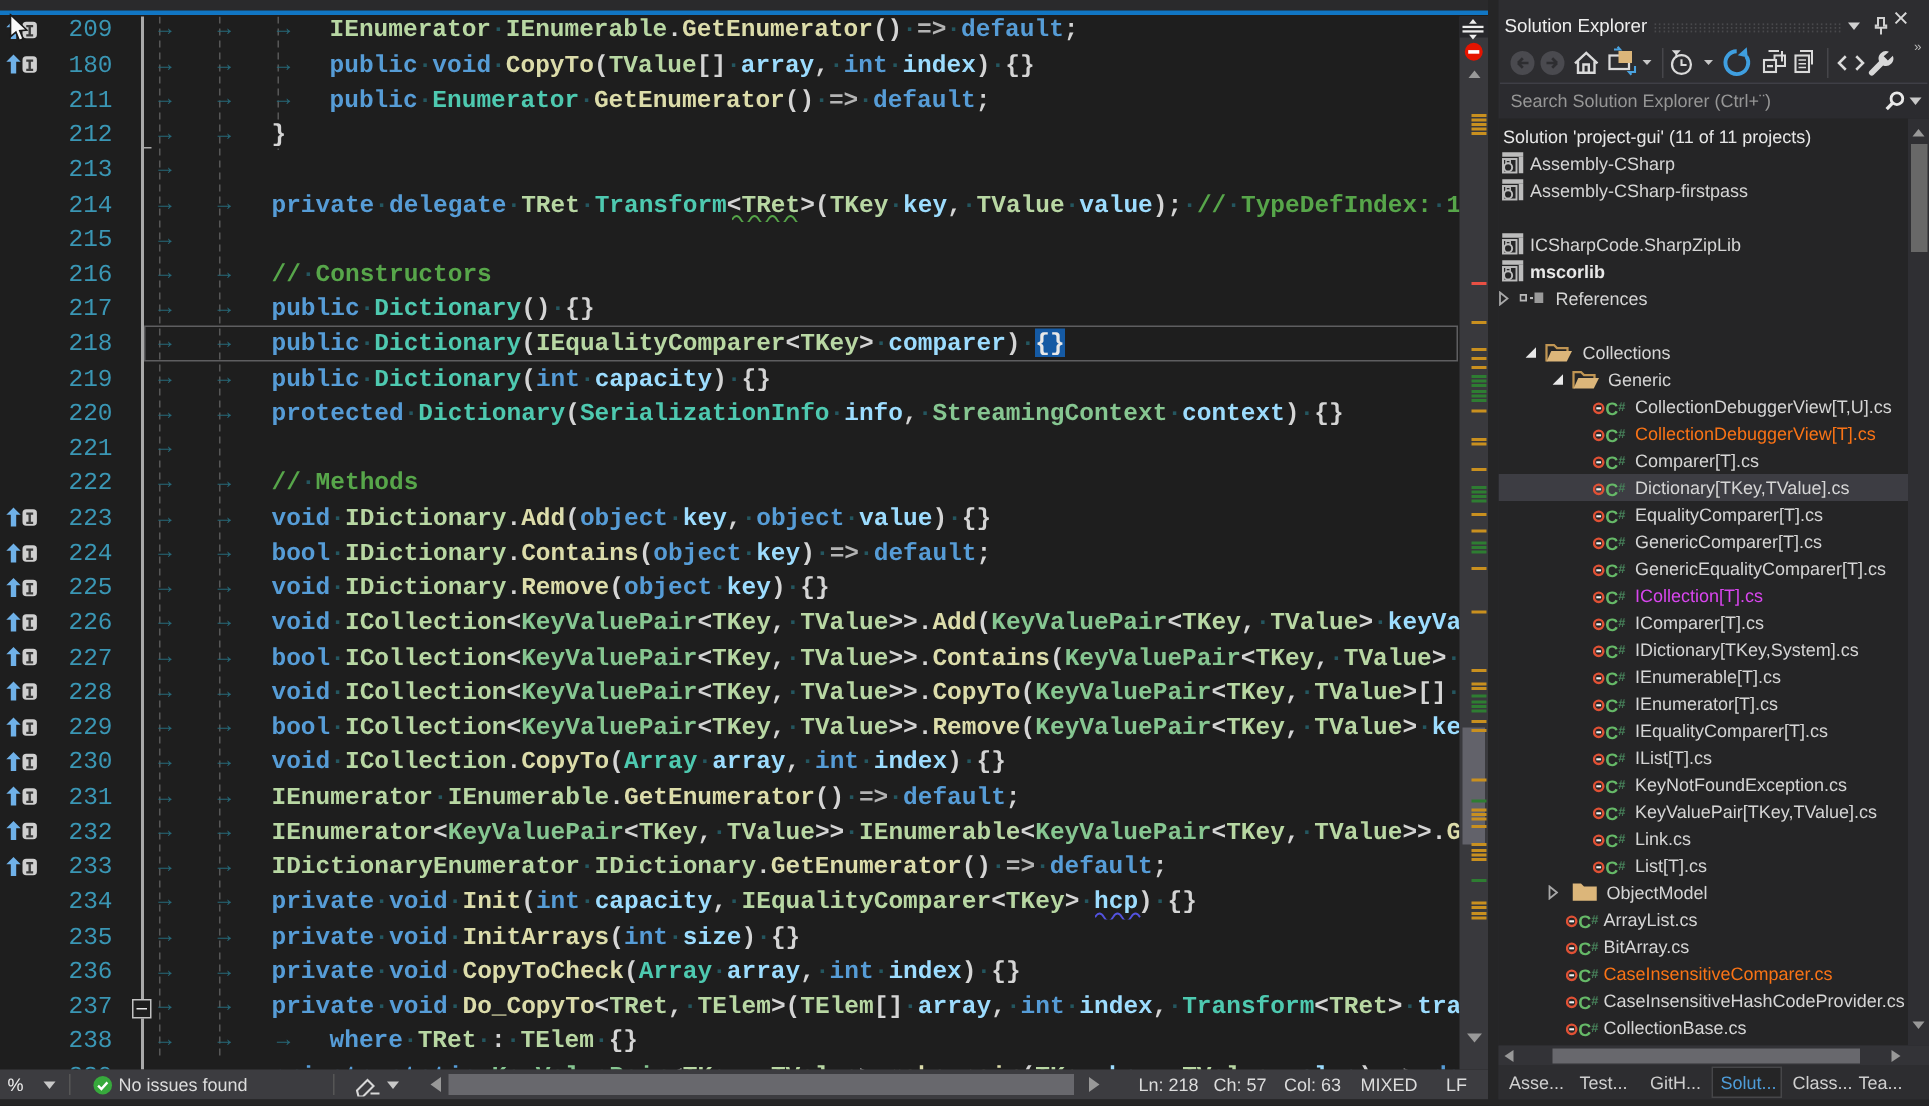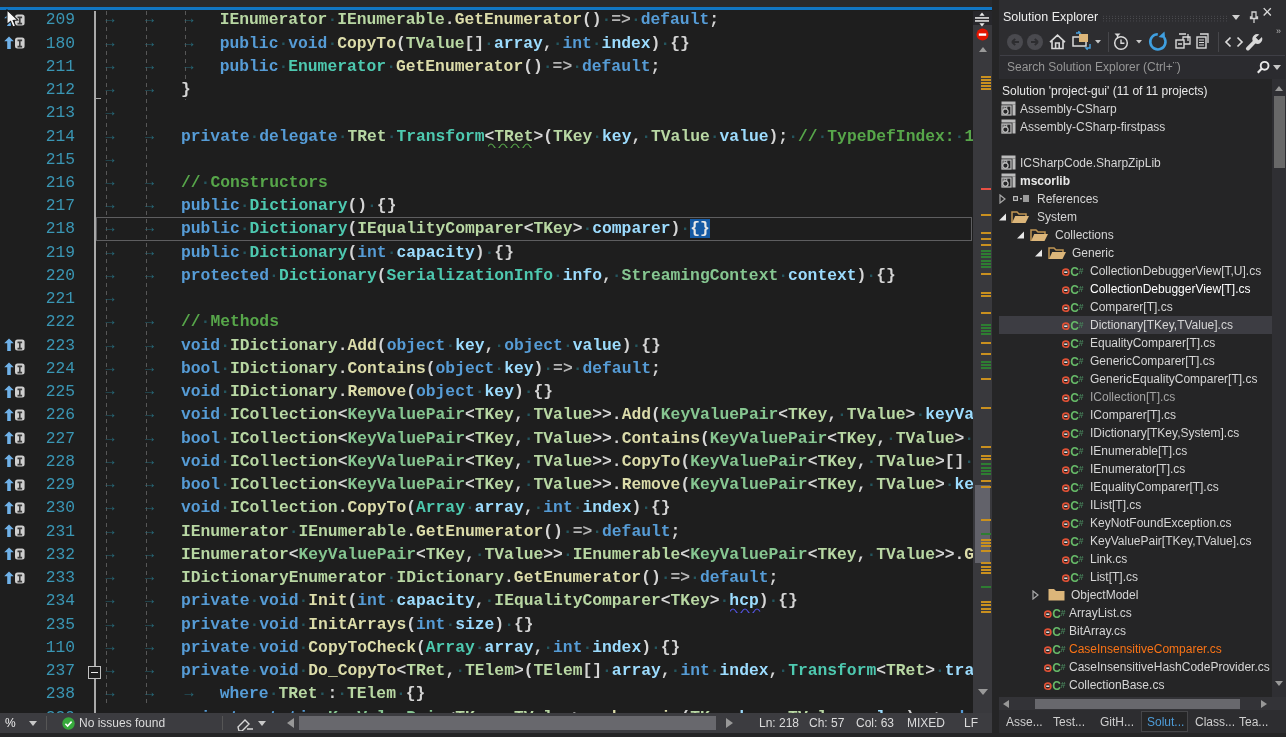--- a/index.html
+++ b/index.html
@@ -98,21 +98,21 @@
         <div class="num" style="top:403.38px">226</div>
         <div class="num" style="top:426.62px">227</div>
         <div class="num" style="top:449.86px">228</div>
         <div class="num" style="top:473.10px">229</div>
         <div class="num" style="top:496.34px">230</div>
         <div class="num" style="top:519.58px">231</div>
         <div class="num" style="top:542.82px">232</div>
         <div class="num" style="top:566.06px">233</div>
         <div class="num" style="top:589.30px">234</div>
         <div class="num" style="top:612.54px">235</div>
-        <div class="num" style="top:635.78px">110</div>
+        <div class="num" style="top:635.78px">236</div>
         <div class="num" style="top:659.02px">237</div>
         <div class="num" style="top:682.26px">238</div>
         <div class="num" style="top:705.50px">239</div>
   <svg width="44" height="5" viewBox="0 0 44 5" style="position:absolute;left:488px;top:142.8px">
           <path d="M0 3.5 q3 -5 6 0 t6 0 t6 0 t6 0 t6 0 t6 0 t6 0 t6 0" stroke="#57a64a" stroke-width="1.2" fill="none"></path>
         </svg>
   <svg width="31" height="5" viewBox="0 0 31 5" style="position:absolute;left:730px;top:607.6px">
           <path d="M0 3.5 q3 -5 6 0 t6 0 t6 0 t6 0 t6 0" stroke="#5353e0" stroke-width="1.2" fill="none"></path>
         </svg>
  </div>
@@ -397,30 +397,20 @@
             <polygon points="1,1 6,5 1,9" fill="none" stroke="#a8a8a8" stroke-width="1.2"></polygon>
           </svg>
           <svg class="ti" width="16" height="12" viewBox="0 0 16 12" style="left:14px;top:3px">
 <rect x="0" y="3" width="5" height="5" fill="#b9b9b9"></rect>
             <rect x="1.2" y="4.2" width="2.6" height="2.6" fill="#2d2d30"></rect>
 <rect x="7" y="5" width="2" height="1.4" fill="#b9b9b9"></rect>
 <rect x="10" y="2" width="6" height="7" fill="#9a9a9a"></rect>
 </svg>
           <span class="tl" style="left:38px;font-weight:normal;color:#d5d5d5">References</span>
         </div>
-        <div class="tr" style="top:129px">
-          <svg class="ti" width="8" height="8" viewBox="0 0 8 8" style="left:0px;top:5px">
-            <polygon points="7,0.5 7,7.5 0,7.5" fill="#e8e8e8"></polygon>
-          </svg>
-          <svg class="ti" width="19" height="14" viewBox="0 0 19 14" style="left:12px;top:2px">
-<path d="M1 13 L1 2 L6 2 L8 4 L15 4 L15 6" fill="none" stroke="#c09553" stroke-width="1.5"></path>
-<path d="M1 13 L4.2 6 L18 6 L14.5 13 Z" fill="#dcb67a"></path>
-</svg>
-          <span class="tl" style="left:38px;font-weight:normal;color:#d5d5d5">System</span>
-        </div>
         <div class="tr" style="top:147px">
           <svg class="ti" width="8" height="8" viewBox="0 0 8 8" style="left:18px;top:5px">
             <polygon points="7,0.5 7,7.5 0,7.5" fill="#e8e8e8"></polygon>
           </svg>
           <svg class="ti" width="19" height="14" viewBox="0 0 19 14" style="left:31px;top:2px">
 <path d="M1 13 L1 2 L6 2 L8 4 L15 4 L15 6" fill="none" stroke="#c09553" stroke-width="1.5"></path>
 <path d="M1 13 L4.2 6 L18 6 L14.5 13 Z" fill="#dcb67a"></path>
 </svg>
           <span class="tl" style="left:56px;font-weight:normal;color:#d5d5d5">Collections</span>
         </div>
@@ -445,21 +435,21 @@
           <span class="tl" style="left:91px;font-weight:normal;color:#d5d5d5">CollectionDebuggerView[T,U].cs</span>
         </div>
         <div class="tr" style="top:201px">
           <span class="ti" style="left:63px;top:2px;width:26px;height:14px">
 <svg width="26" height="14" viewBox="0 0 26 14">
 <circle cx="3.8" cy="8.2" r="3.1" fill="none" stroke="#e05135" stroke-width="1.6"></circle>
 <rect x="2.2" y="7.5" width="3.2" height="1.4" fill="#f4f4f4"></rect>
 <text x="8.2" y="12.4" font-family="Liberation Sans" font-size="12" font-weight="bold" fill="#66b968">C</text>
 <text x="16.8" y="9.8" font-family="Liberation Sans" font-size="8.5" font-weight="bold" fill="#47815a">#</text>
 </svg></span>
-          <span class="tl" style="left:91px;font-weight:normal;color:#ffffff">CollectionDebuggerView[T].cs</span>
+          <span class="tl" style="left:91px;font-weight:normal;color:#f97316">CollectionDebuggerView[T].cs</span>
         </div>
         <div class="tr" style="top:219px">
           <span class="ti" style="left:63px;top:2px;width:26px;height:14px">
 <svg width="26" height="14" viewBox="0 0 26 14">
 <circle cx="3.8" cy="8.2" r="3.1" fill="none" stroke="#e05135" stroke-width="1.6"></circle>
 <rect x="2.2" y="7.5" width="3.2" height="1.4" fill="#f4f4f4"></rect>
 <text x="8.2" y="12.4" font-family="Liberation Sans" font-size="12" font-weight="bold" fill="#66b968">C</text>
 <text x="16.8" y="9.8" font-family="Liberation Sans" font-size="8.5" font-weight="bold" fill="#47815a">#</text>
 </svg></span>
           <span class="tl" style="left:91px;font-weight:normal;color:#d5d5d5">Comparer[T].cs</span>
@@ -505,21 +495,21 @@
           <span class="tl" style="left:91px;font-weight:normal;color:#d5d5d5">GenericEqualityComparer[T].cs</span>
         </div>
         <div class="tr" style="top:309px">
           <span class="ti" style="left:63px;top:2px;width:26px;height:14px">
 <svg width="26" height="14" viewBox="0 0 26 14">
 <circle cx="3.8" cy="8.2" r="3.1" fill="none" stroke="#e05135" stroke-width="1.6"></circle>
 <rect x="2.2" y="7.5" width="3.2" height="1.4" fill="#f4f4f4"></rect>
 <text x="8.2" y="12.4" font-family="Liberation Sans" font-size="12" font-weight="bold" fill="#66b968">C</text>
 <text x="16.8" y="9.8" font-family="Liberation Sans" font-size="8.5" font-weight="bold" fill="#47815a">#</text>
 </svg></span>
-          <span class="tl" style="left:91px;font-weight:normal;color:#a3a3a3">ICollection[T].cs</span>
+          <span class="tl" style="left:91px;font-weight:normal;color:#d946ef">ICollection[T].cs</span>
         </div>
         <div class="tr" style="top:327px">
           <span class="ti" style="left:63px;top:2px;width:26px;height:14px">
 <svg width="26" height="14" viewBox="0 0 26 14">
 <circle cx="3.8" cy="8.2" r="3.1" fill="none" stroke="#e05135" stroke-width="1.6"></circle>
 <rect x="2.2" y="7.5" width="3.2" height="1.4" fill="#f4f4f4"></rect>
 <text x="8.2" y="12.4" font-family="Liberation Sans" font-size="12" font-weight="bold" fill="#66b968">C</text>
 <text x="16.8" y="9.8" font-family="Liberation Sans" font-size="8.5" font-weight="bold" fill="#47815a">#</text>
 </svg></span>
           <span class="tl" style="left:91px;font-weight:normal;color:#d5d5d5">IComparer[T].cs</span>

